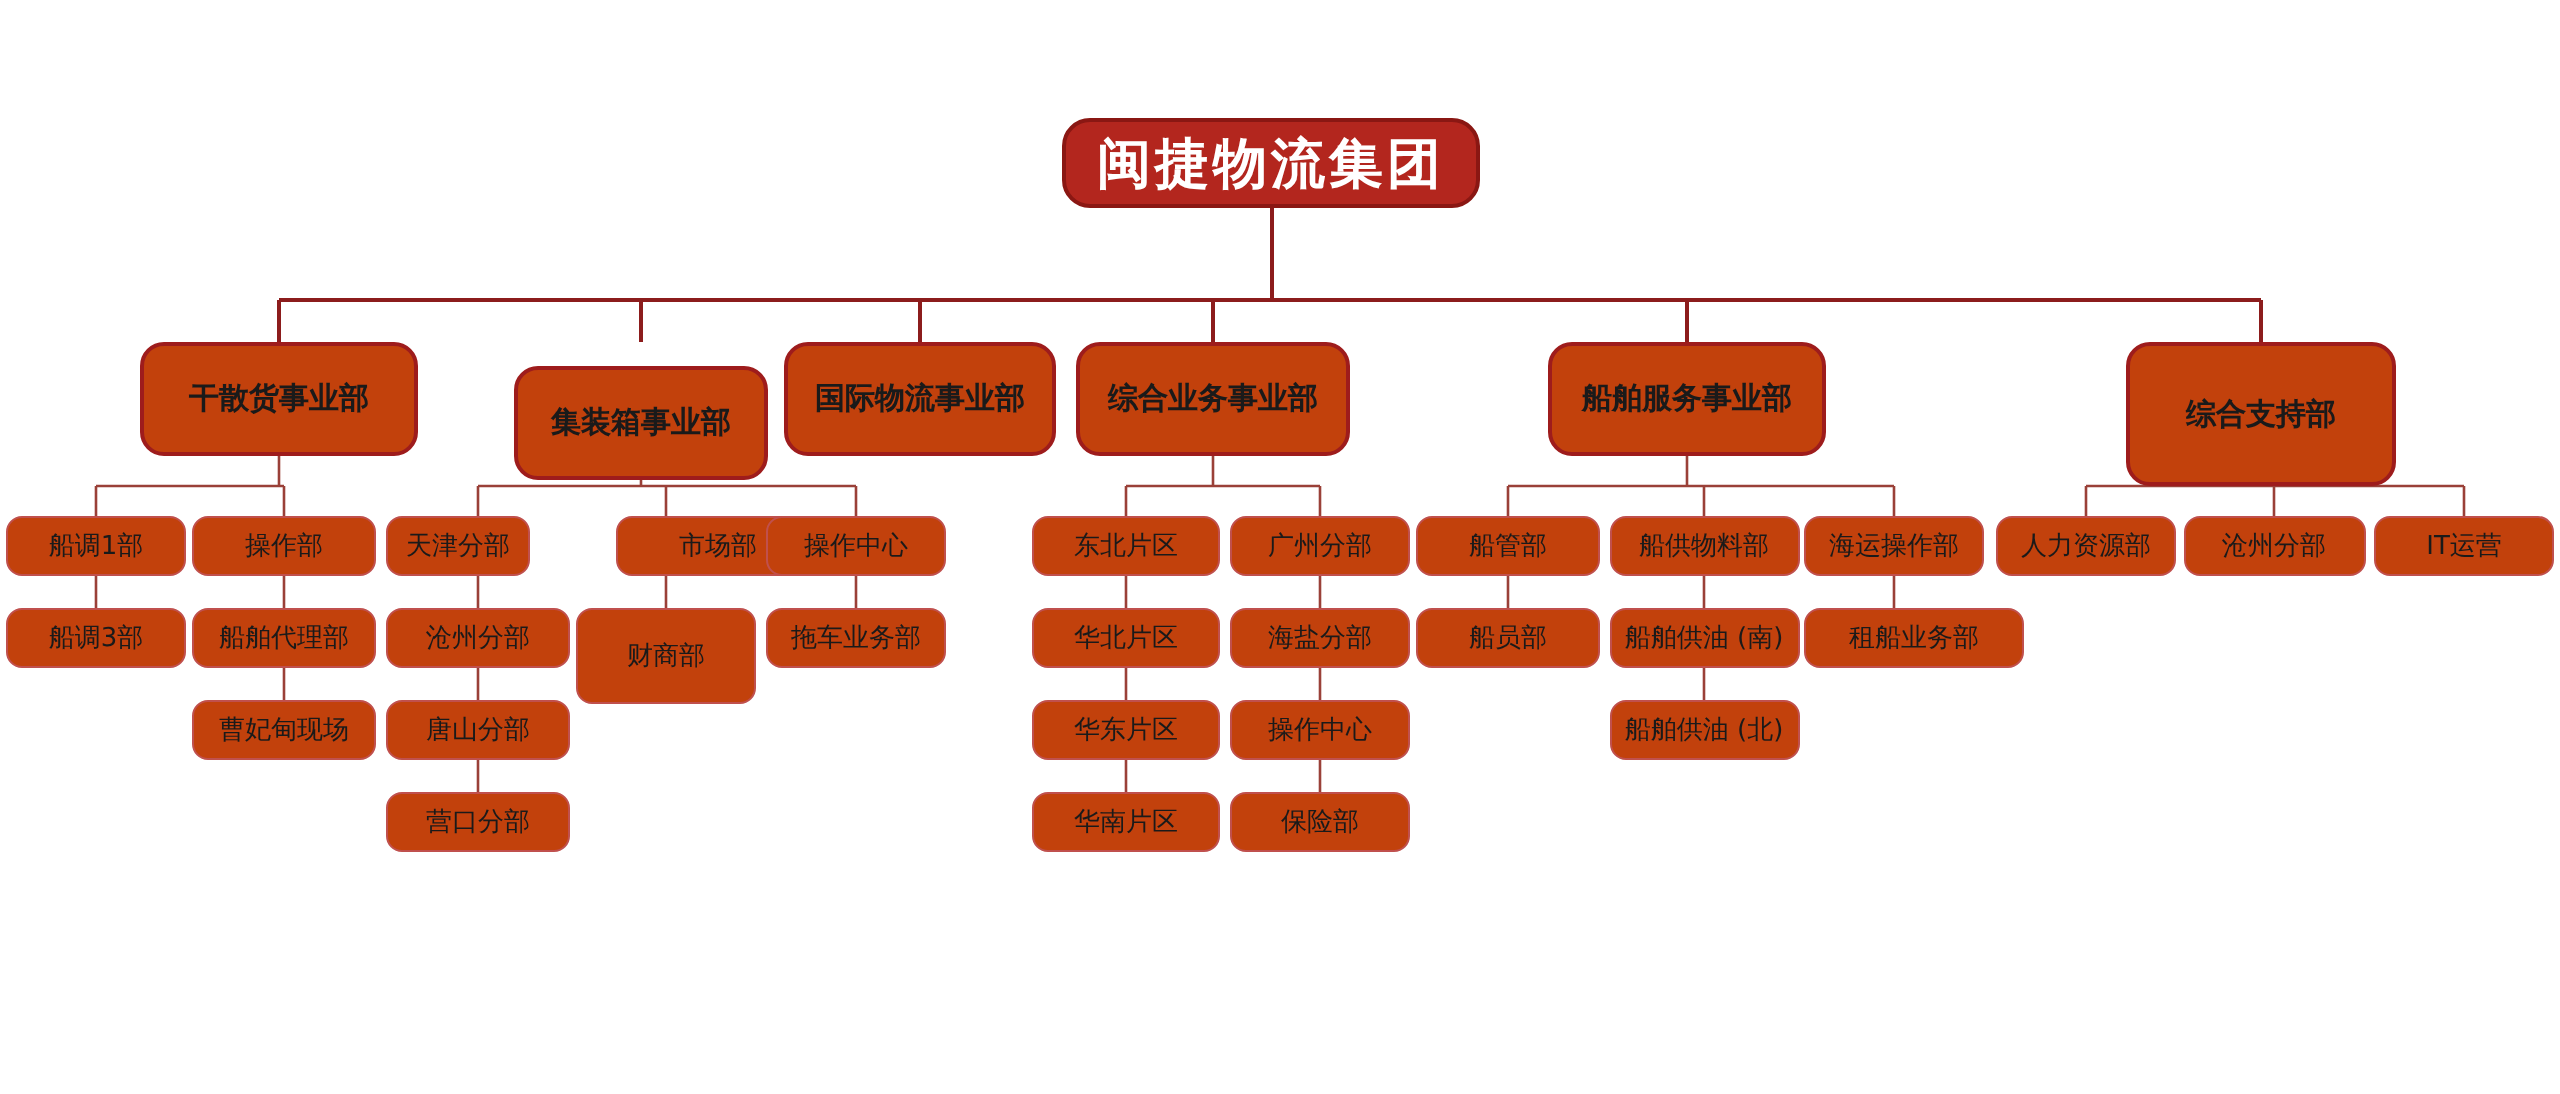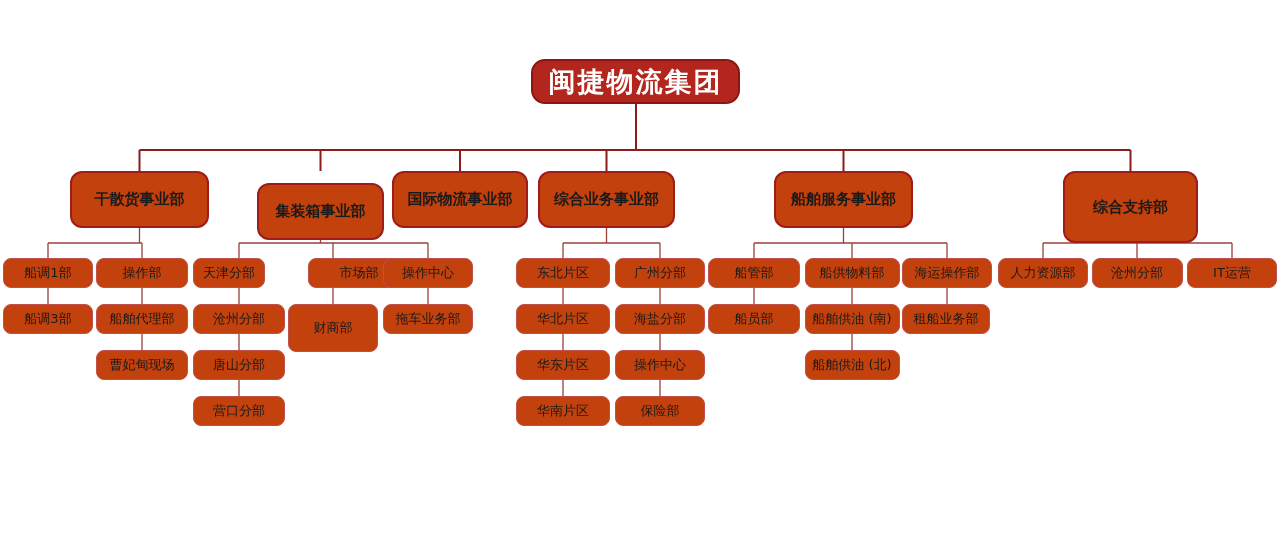--- a/index.html
+++ b/index.html
@@ -62,19 +62,19 @@
       <div class="node l3" style="left: 615px; top: 304px; width: 90px; height: 30px;">海盐分部</div>
       <div class="node l3" style="left: 615px; top: 350px; width: 90px; height: 30px;">操作中心</div>
       <div class="node l3" style="left: 615px; top: 396px; width: 90px; height: 30px;">保险部</div>
       <div class="node l2" style="left: 774px; top: 171px; width: 139px; height: 57px;">船舶服务事业部</div>
       <div class="node l3" style="left: 708px; top: 258px; width: 92px; height: 30px;">船管部</div>
       <div class="node l3" style="left: 708px; top: 304px; width: 92px; height: 30px;">船员部</div>
       <div class="node l3" style="left: 804.5px; top: 258px; width: 95px; height: 30px;">船供物料部</div>
       <div class="node l3" style="left: 804.5px; top: 304px; width: 95px; height: 30px;">船舶供油 (南)</div>
       <div class="node l3" style="left: 804.5px; top: 350px; width: 95px; height: 30px;">船舶供油 (北)</div>
       <div class="node l3" style="left: 902px; top: 258px; width: 90px; height: 30px;">海运操作部</div>
-      <div class="node l3" style="left: 902px; top: 304px; width: 88px; height: 30px;">租船业务部</div>
+      <div class="node l3" style="left: 902px; top: 304px; width: 110px; height: 30px;">租船业务部</div>
       <div class="node l2" style="left: 1063px; top: 171px; width: 135px; height: 72px;">综合支持部</div>
       <div class="node l3" style="left: 998px; top: 258px; width: 90px; height: 30px;">人力资源部</div>
       <div class="node l3" style="left: 1091.5px; top: 258px; width: 91px; height: 30px;">沧州分部</div>
       <div class="node l3" style="left: 1187px; top: 258px; width: 90px; height: 30px;">IT运营</div>
     </div>
 </div>
 
 </body></html>

